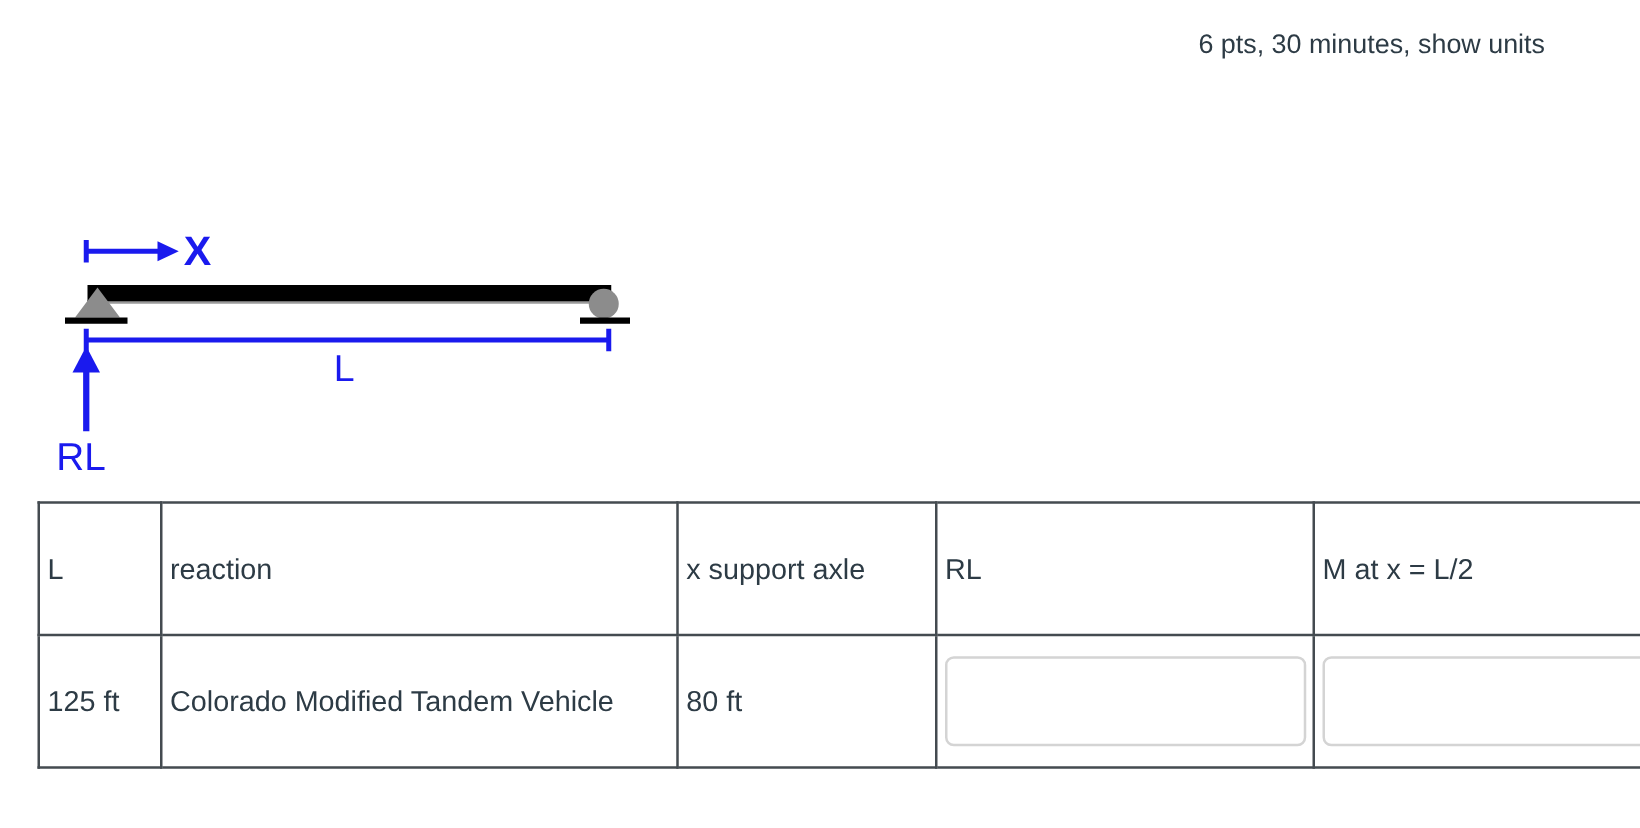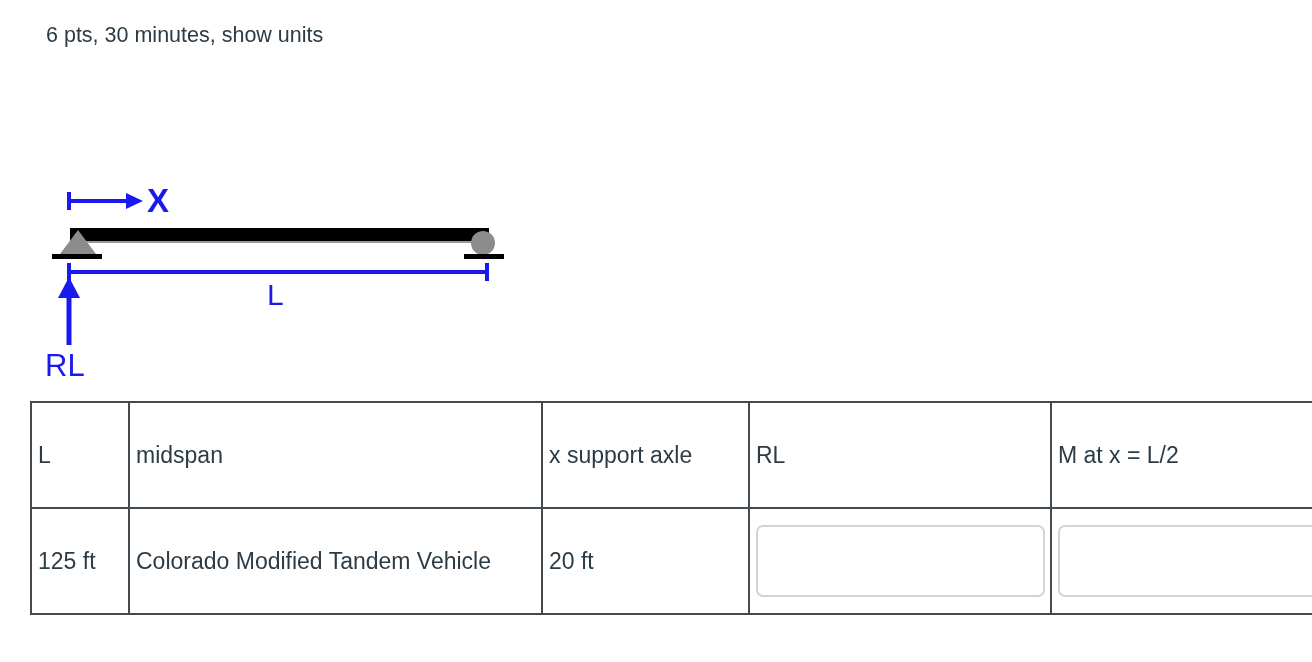--- a/index.html
+++ b/index.html
@@ -12,23 +12,24 @@
     height: 662px;
     position: relative;
     font-family: "Liberation Sans", sans-serif;
     color: #2d3b45;
     overflow: hidden;
   }
 
   
   #prompt {
     position: absolute;
-    left: 46px;
+    left: 36px;
     top: 12px;
     width: 1200px;
+    text-align: right;
   }
   #prompt p {
     margin: 0;
     font-size: 21.5px;
     line-height: 47px;
     color: #2d3b45;
     white-space: pre-wrap;
   }
   #prompt p.wrap {
     width: 1175px;
@@ -131,29 +132,29 @@
       <polygon points="69,107 58,128 80,128" fill="#1a1aee"></polygon>
     </g>
     <text x="45" y="206" font-family="Liberation Sans, sans-serif" font-size="31" fill="#1a1aee">RL</text>
   </svg>
 </div>
 
 <table id="answer-table">
   <tbody>
     <tr class="header-row">
       <td class="col-l">L</td>
-      <td class="col-vehicle">midspan</td>
+      <td class="col-vehicle">reaction</td>
       <td class="col-x">x support axle</td>
       <td class="col-rl">RL</td>
       <td class="col-m">M at x = L/2</td>
     </tr>
     <tr class="data-row">
       <td class="col-l">125 ft</td>
       <td class="col-vehicle">Colorado Modified Tandem Vehicle</td>
-      <td class="col-x">20 ft</td>
+      <td class="col-x">80 ft</td>
       <td class="col-rl cell-input">
         <input class="answer-input" type="text" value="" style="">
       </td>
       <td class="col-m cell-input">
         <input class="answer-input" type="text" value="" style="">
       </td>
     </tr>
   </tbody>
 </table>
 

